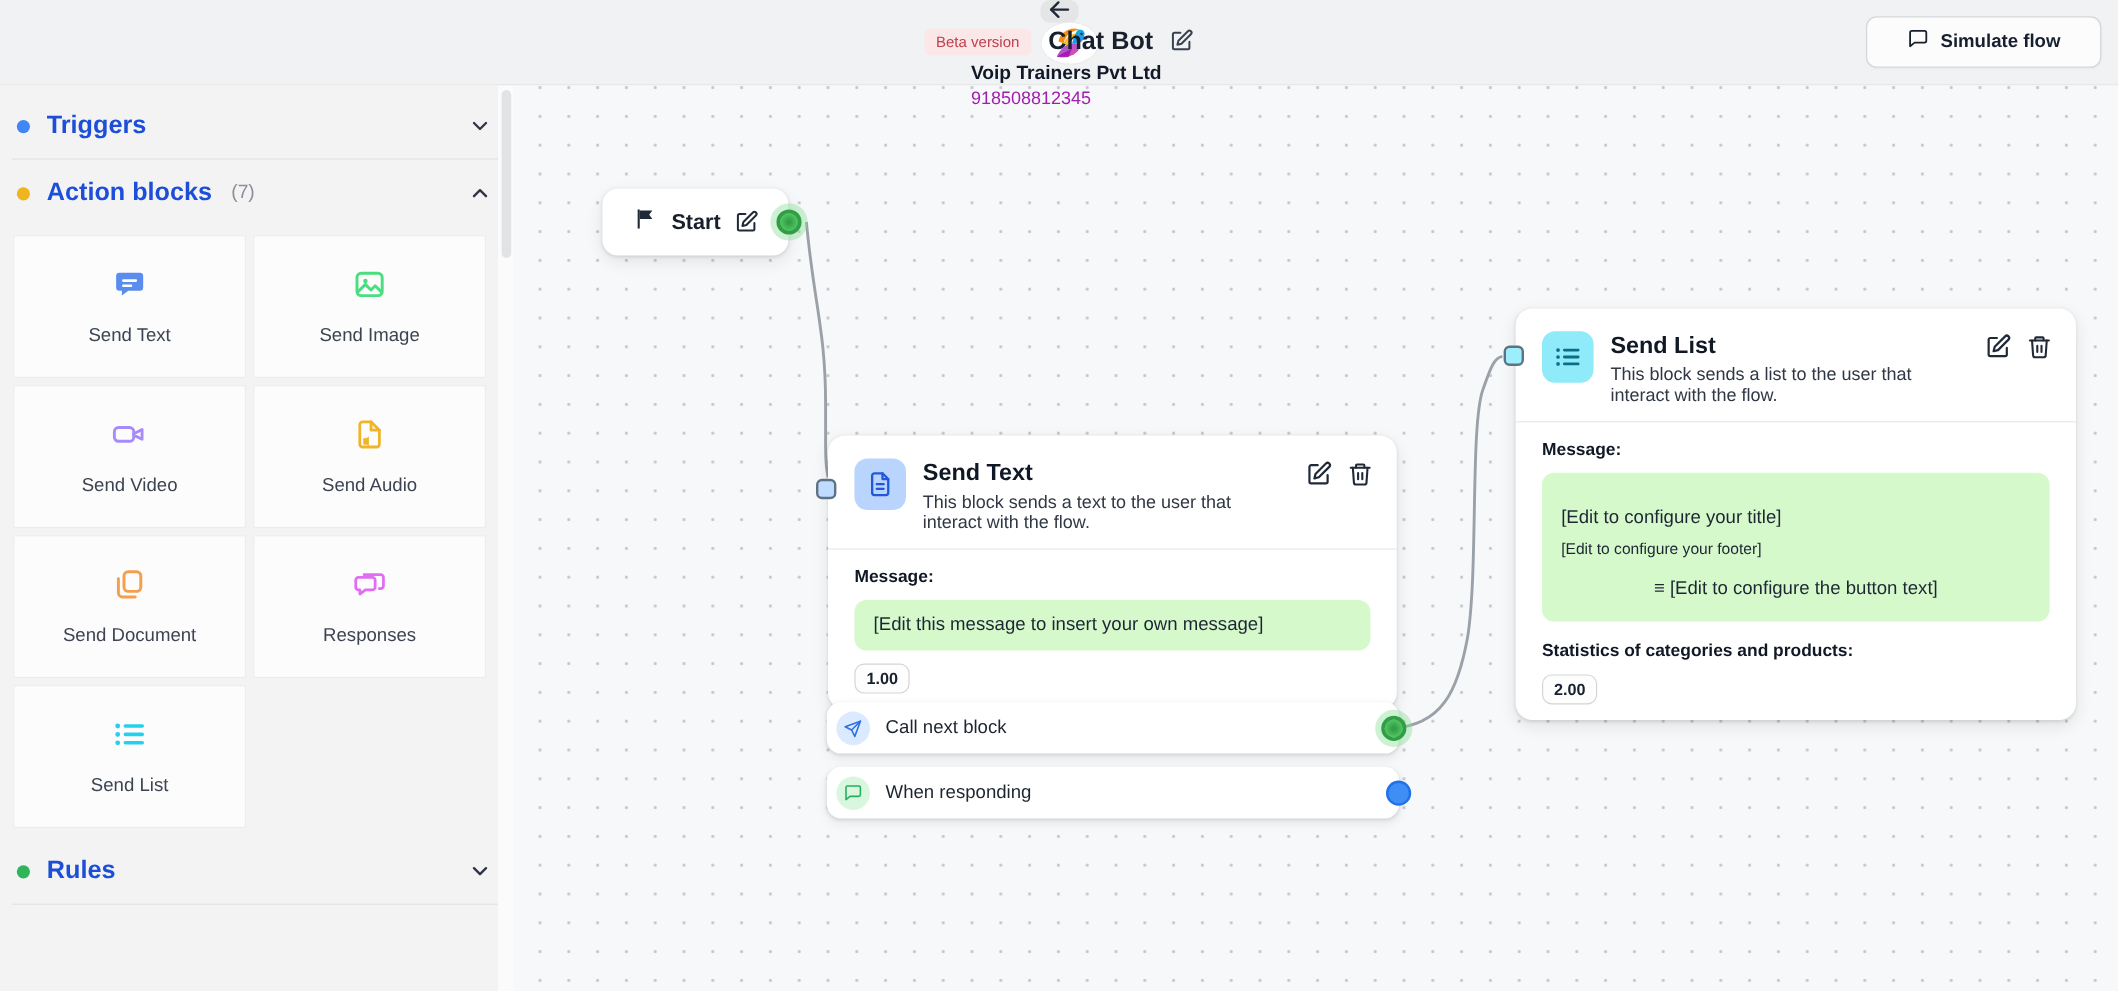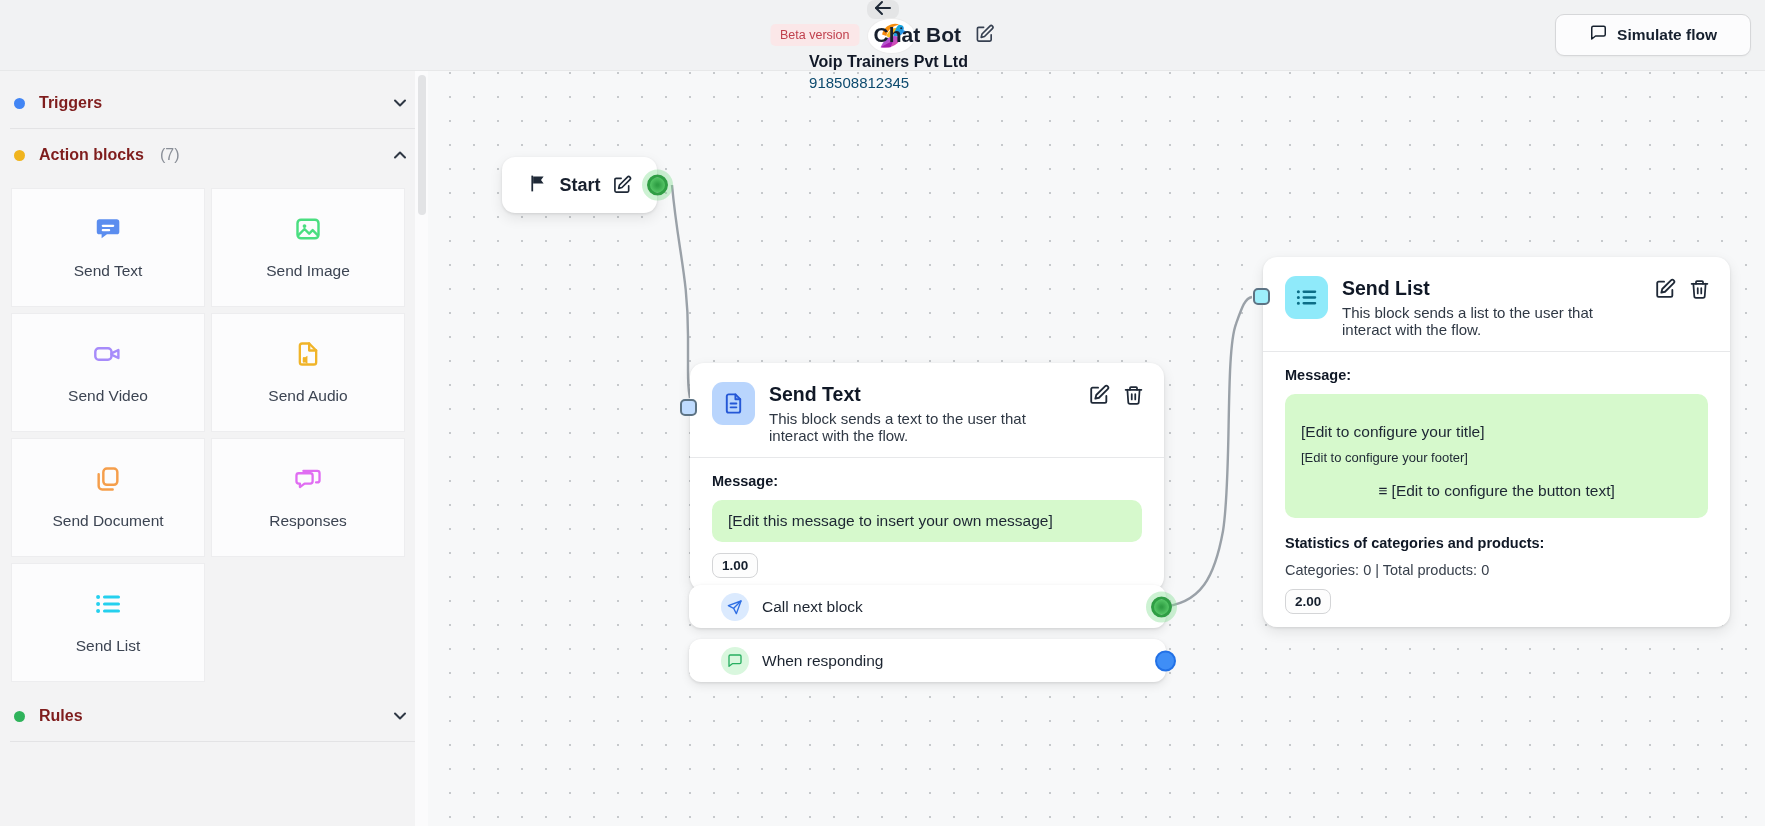--- a/index.html
+++ b/index.html
@@ -8,42 +8,42 @@
 
   
   .header { position:relative; height:71px; background:#f1f2f3; display:flex; align-items:center;
     padding:0 14px; border-bottom:1px solid #e7e8e9; z-index:10;flex-direction:column; }
   .back-btn { width:32px; height:32px; border-radius:8px; background:#e4e5e6; border:none;
     display:flex; align-items:center; justify-content:center; cursor:pointer; }
   .avatar { width:47px; height:47px; border-radius:50%; background:#ffffff; margin-left:18px;
     display:flex; align-items:center; justify-content:center; box-shadow:0 0 0 1px #ececec; }
   .company { margin-left:12px; display:flex; flex-direction:column; gap:3px; }
   .company-name { font-size:16px; font-weight:bold; color:#111827; }
-  .company-phone { font-size:15px; color:#0c4a6e; }
+  .company-phone { font-size:15px; color:#a21caf; }
   .header-center { position:absolute; left:50%; top:50%; transform:translate(-50%,-50%);
     display:flex; align-items:center; gap:14px; }
   .beta-badge { background:#fbe7e8; color:#c0404d; font-size:12.5px; padding:4px 10px; border-radius:5px; }
   .flow-title { font-size:21px; font-weight:bold; color:#18202e; }
   .title-edit { background:none; border:none; cursor:pointer; display:flex; align-items:center; }
   .simulate-btn { position:absolute; right:14px; top:50%; transform:translateY(-50%);
     display:flex; align-items:center; gap:9px; background:#fcfcfd; border:1px solid #d6d7d9;
     border-radius:9px; padding:9px 33px; font-size:15.5px; font-weight:bold; color:#16202e;
     cursor:pointer; box-shadow:0 1px 2px rgba(0,0,0,.04); font-family:inherit; }
 
   
   .main { display:flex; height:755px; }
 
   
   .sidebar { position:relative; width:428px; background:#f3f3f4; flex:none; padding:6px 0 0 0; }
   .sb-scroll { position:absolute; right:0; top:0; bottom:0; width:13px; background:#fbfbfc; }
   .sb-thumb { position:absolute; top:4px; right:2px; width:8px; height:140px; border-radius:4px; background:#e2e3e5; }
   .section-head { display:flex; align-items:center; gap:14px; padding:16px 18px 15px 14px; cursor:pointer; }
   .dot { width:11px; height:11px; border-radius:50%; flex:none; }
   .dot-blue { background:#4285f4; } .dot-yellow { background:#f0b41e; } .dot-green { background:#2fb35b; }
-  .section-label { font-size:16px; font-weight:bold; color:#7f1d1d; }
+  .section-label { font-size:21px; font-weight:bold; color:#1d4ed8; }
   .section-count { font-size:16px; color:#8a8f98; margin-left:2px; }
   .chev { margin-left:auto; display:flex; }
   .sb-divider { height:1px; background:#e3e3e5; margin:0 10px; }
   .tiles { display:grid; grid-template-columns:194px 194px; gap:6px; padding:8px 0 8px 11px; }
   .tile { background:#fcfcfd; border:1px solid #ededef; height:119px; display:flex; flex-direction:column;
     align-items:center; justify-content:center; gap:15px; cursor:grab; }
   .tile-label { font-size:15.5px; color:#3c4452; }
 
   
   .canvas { position:relative; flex:1; background-color:#f7f8f9;
@@ -98,21 +98,21 @@
   .list-msg-box { padding:29px 16px 18px 16px; }
   .list-msg-box .line2 { margin-top:7px; }
   .line-sm { font-size:13px; margin-top:9px; }
   .btn-line { margin-top:17px; text-align:center; font-size:15.5px; }
   .stats-label { font-size:14.5px; font-weight:bold; color:#101826; margin-top:17px; }
   .stats-value { font-size:14.5px; color:#38404c; margin-top:11px; }
 
   
   .out-row { position:absolute; width:477px; height:43px; background:#ffffff; border-radius:12px;
     box-shadow:0 1px 3px rgba(0,0,0,.10), 0 4px 10px rgba(0,0,0,.08); display:flex; align-items:center;
-    gap:13px; padding:0 32px; z-index:3; }
+    gap:13px; padding:0 8px; z-index:3; }
   .row-call { left:261px; top:514px; }
   .row-respond { left:261px; top:568px; }
   .row-ic { width:28px; height:28px; border-radius:50%; flex:none; display:flex; align-items:center; justify-content:center; }
   .row-ic.blue { background:#dbeafe; }
   .row-ic.green { background:#d9f7de; }
   .row-label { font-size:15.5px; color:#1d2531; }
 </style>
 </head>
 <body>
 
@@ -406,19 +406,18 @@
         <div class="msg-label">Message:</div>
         <div class="msg-box list-msg-box">
           <div class="line-lg">[Edit to configure your title]</div>
           <div class="line-sm">[Edit to configure your footer]</div>
           <div class="btn-line">
             <span>≡</span>
             <span>[Edit to configure the button text]</span>
           </div>
         </div>
         <div class="stats-label">Statistics of categories and products:</div>
-        <div class="stats-value">Categories: 0 | Total products: 0</div>
         <span class="order-badge">2.00</span>
       </div>
     </div>
 
   </div>
 </div>
 
 </body></html>

